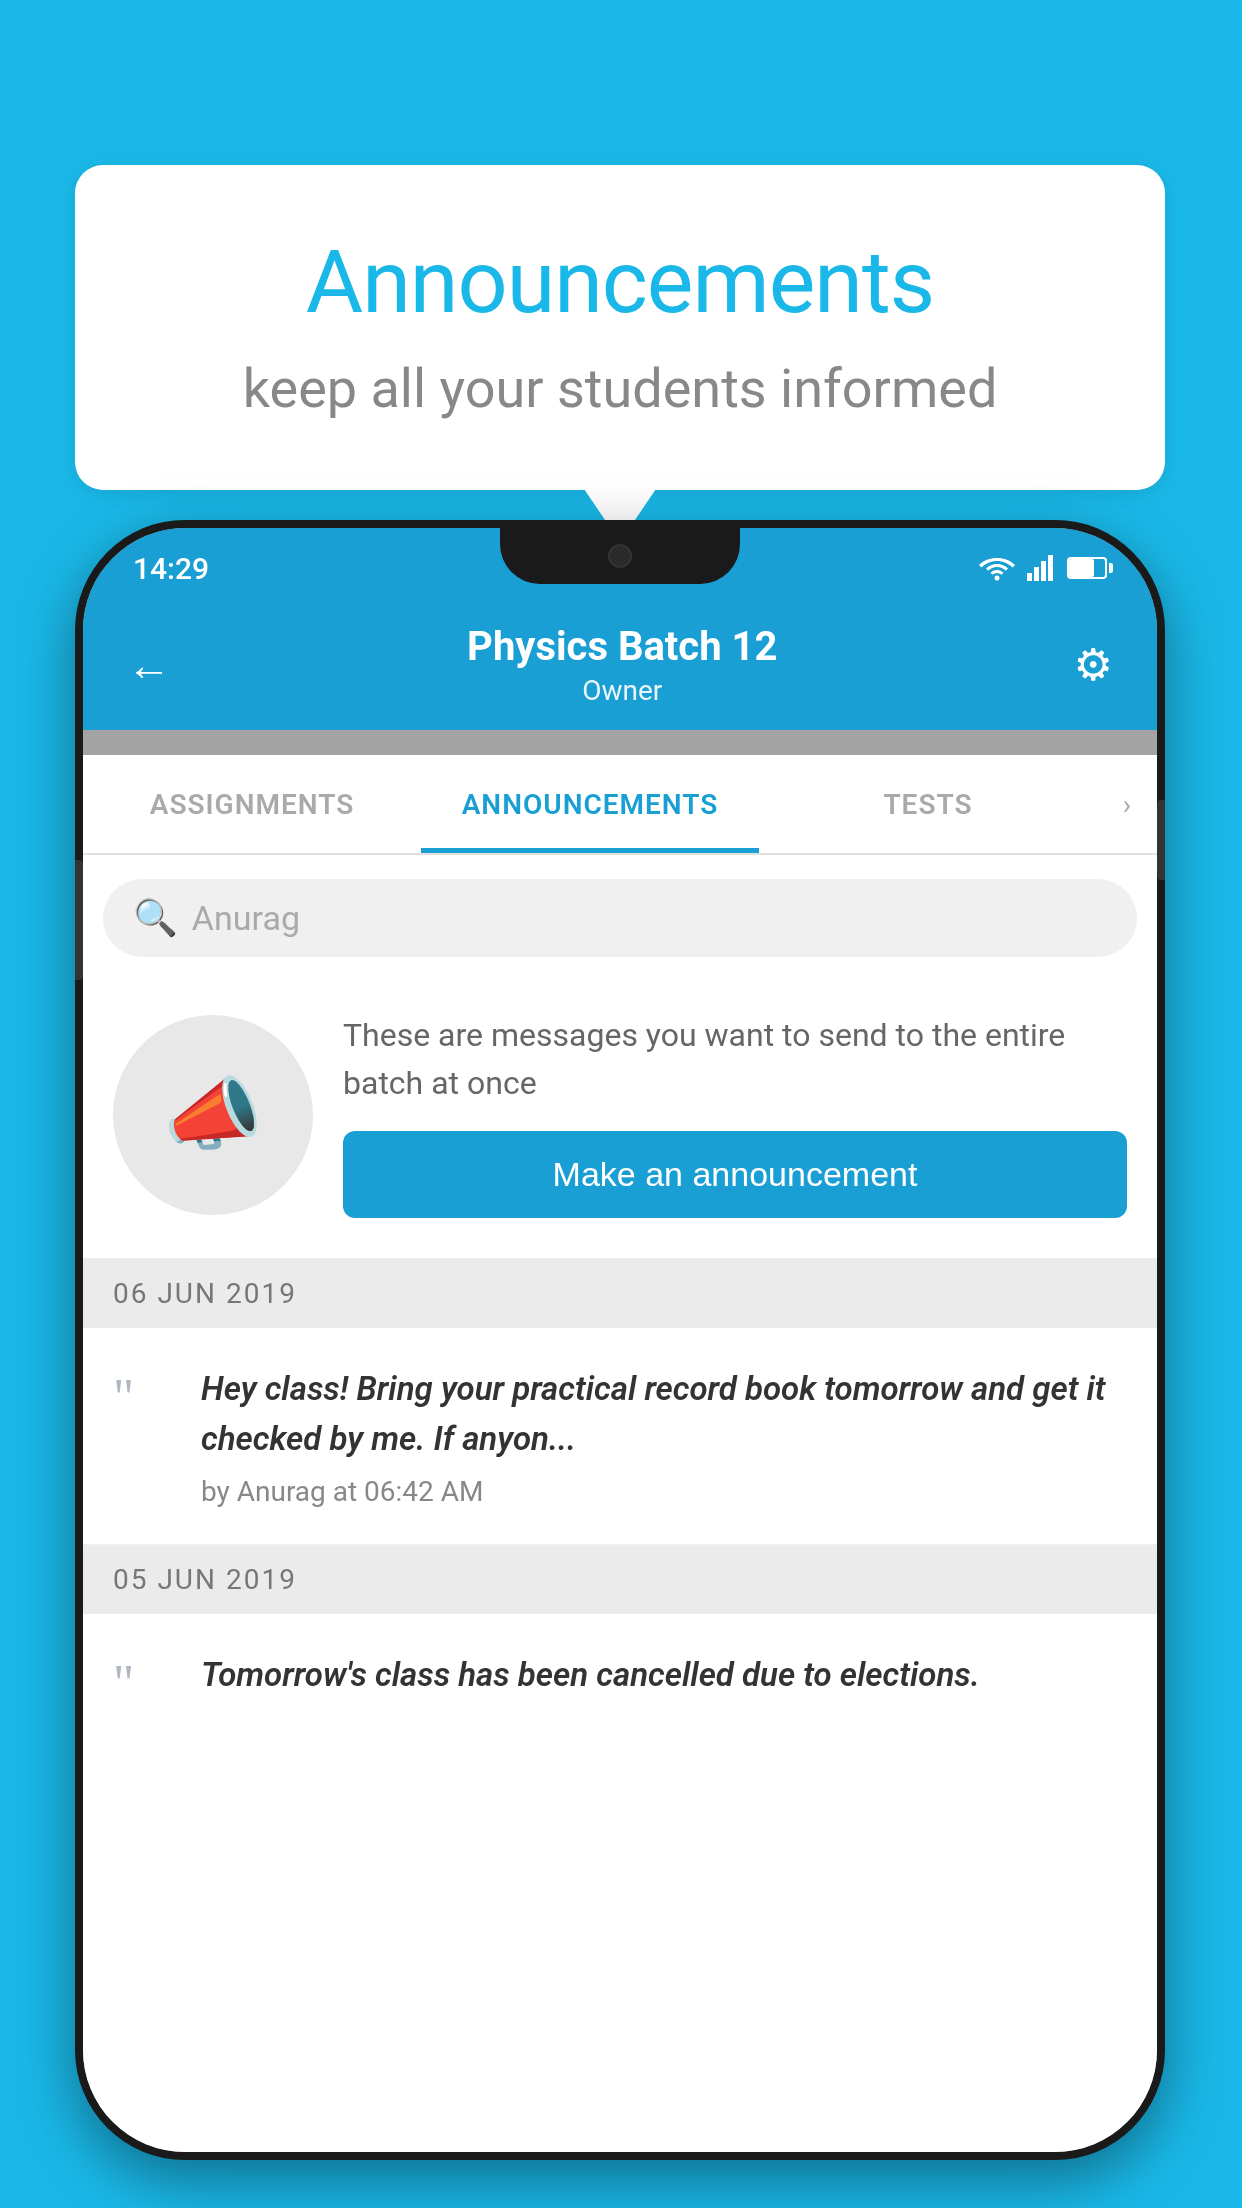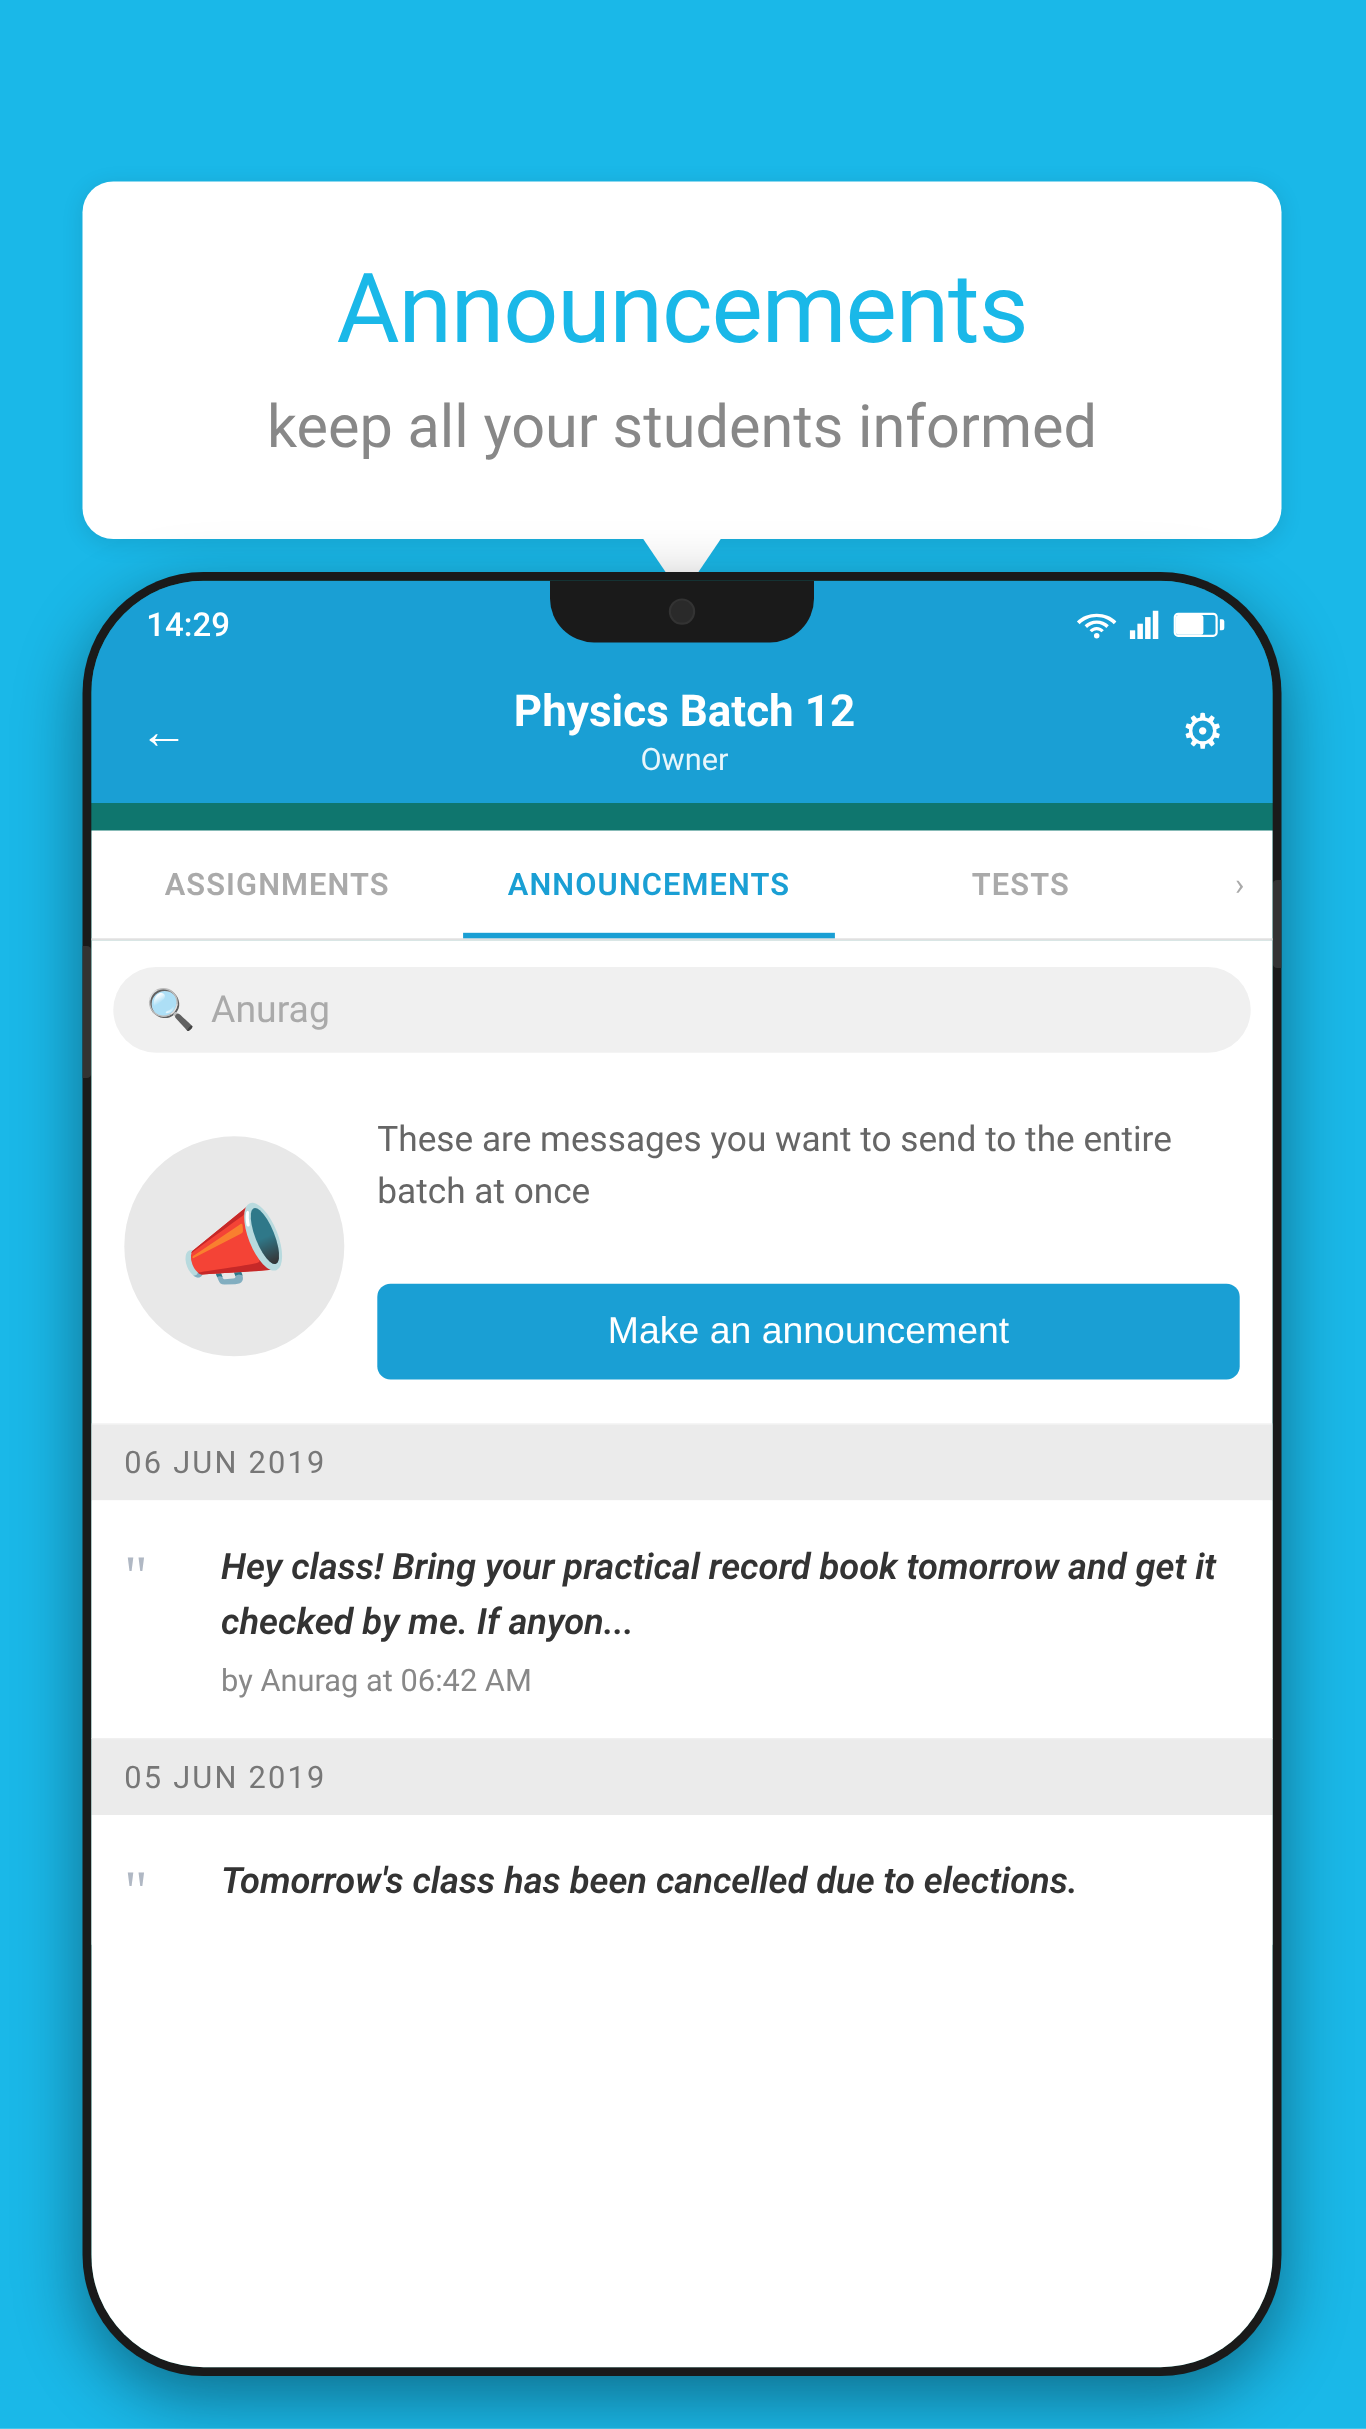--- a/index.html
+++ b/index.html
@@ -86,21 +86,21 @@
       border: 2px solid #333;
     }
 
     
     .phone-screen {
       position: absolute;
       top: 8px;
       left: 8px;
       right: 8px;
       bottom: 8px;
-      background: #0f766e;
+      background: #a3a3a3;
       border-radius: 102px;
       overflow: hidden;
     }
 
     
     .status-bar {
       background: #1a9fd4;
       height: 72px;
       display: flex;
       align-items: center;
@@ -287,21 +287,20 @@
     .make-announcement-btn {
       background: #1a9fd4;
       color: white;
       border: none;
       border-radius: 12px;
       padding: 24px 48px;
       font-size: 34px;
       font-weight: 500;
       cursor: pointer;
       width: 100%;
-      margin-top: 36px;
     }
 
     
     .date-separator {
       background: #ebebeb;
       padding: 18px 30px;
       font-size: 28px;
       color: #777;
       letter-spacing: 2px;
       font-weight: 400;

